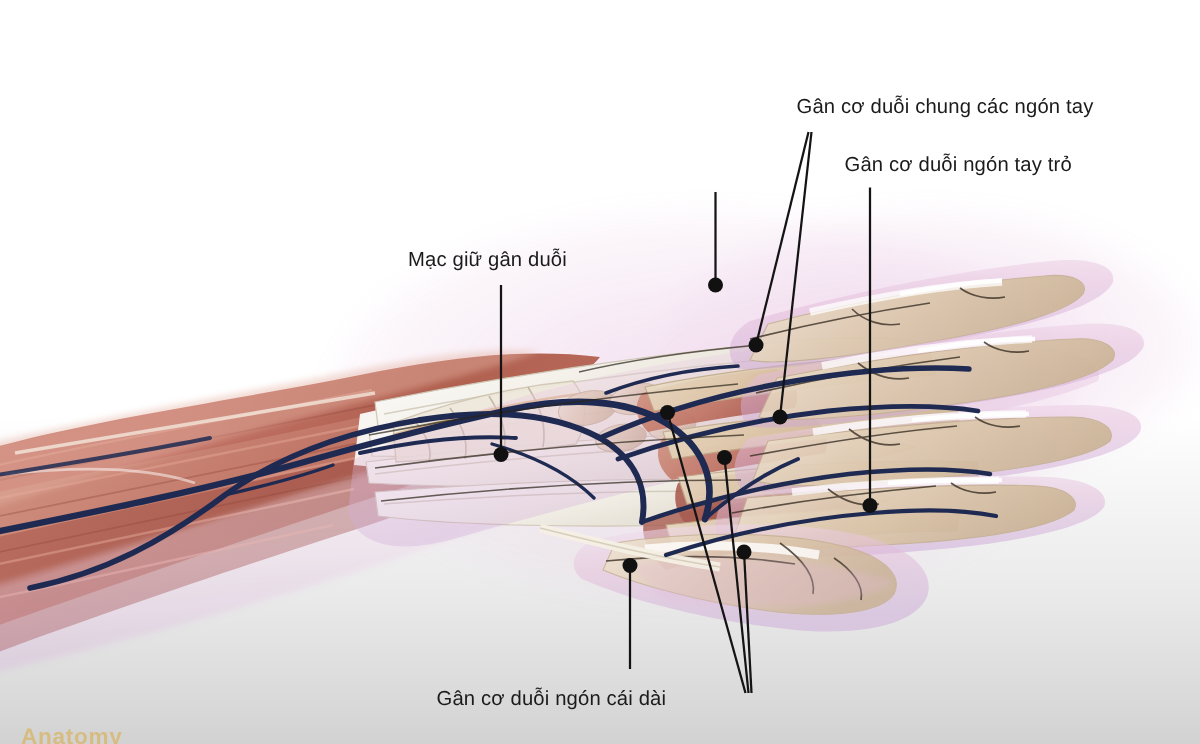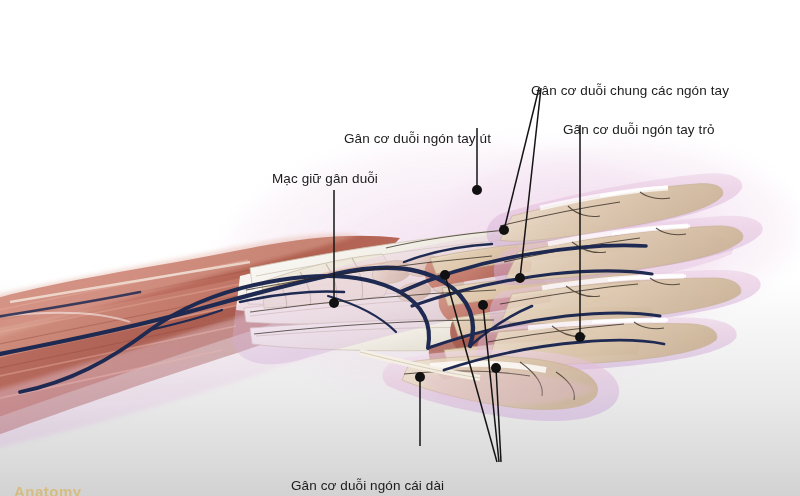--- a/index.html
+++ b/index.html
@@ -15,21 +15,20 @@
   }
   #art{position:absolute;inset:0;width:800px;height:496px;}
   .lbl{
     position:absolute;
     color:#1b1b1b;
     font-size:13.5px;
     line-height:1.1;
     white-space:nowrap;
     letter-spacing:.1px;
     font-family:"Liberation Sans",sans-serif;
-    margin-top:20px;
   }
   #wm{
     position:absolute;left:14px;bottom:-4px;
     font-size:15px;font-weight:bold;
     color:#d9b463;opacity:.72;
     letter-spacing:.5px;
     white-space:nowrap;
     font-family:"Liberation Sans",sans-serif;
   }
 </style>
@@ -327,20 +326,19 @@
           <circle cx="580" cy="337" r="5" fill="#111111"></circle>
           <circle cx="420" cy="377" r="5" fill="#111111"></circle>
           <circle cx="445" cy="275" r="5" fill="#111111"></circle>
           <circle cx="483" cy="305" r="5" fill="#111111"></circle>
           <circle cx="496" cy="368" r="5" fill="#111111"></circle>
         </g>
 
     </g>
   </svg>
 
-  <div class="lbl" style="left: 272px; top: 152px;">Mạc giữ gân duỗi</div>
-  <div class="lbl" style="left: 344px; top: 112px;">Gân cơ duỗi ngón tay út</div>
+  <div class="lbl" style="left: 272px; top: 166px;">Mạc giữ gân duỗi</div>
   <div class="lbl" style="left: 531px; top: 64px;">Gân cơ duỗi chung các ngón tay</div>
   <div class="lbl" style="left: 563px; top: 103px;">Gân cơ duỗi ngón tay trỏ</div>
   <div class="lbl" style="left: 291px; top: 459px;">Gân cơ duỗi ngón cái dài</div>
 
   <div id="wm">Anatomy</div>
 </div>
 
 </body></html>

